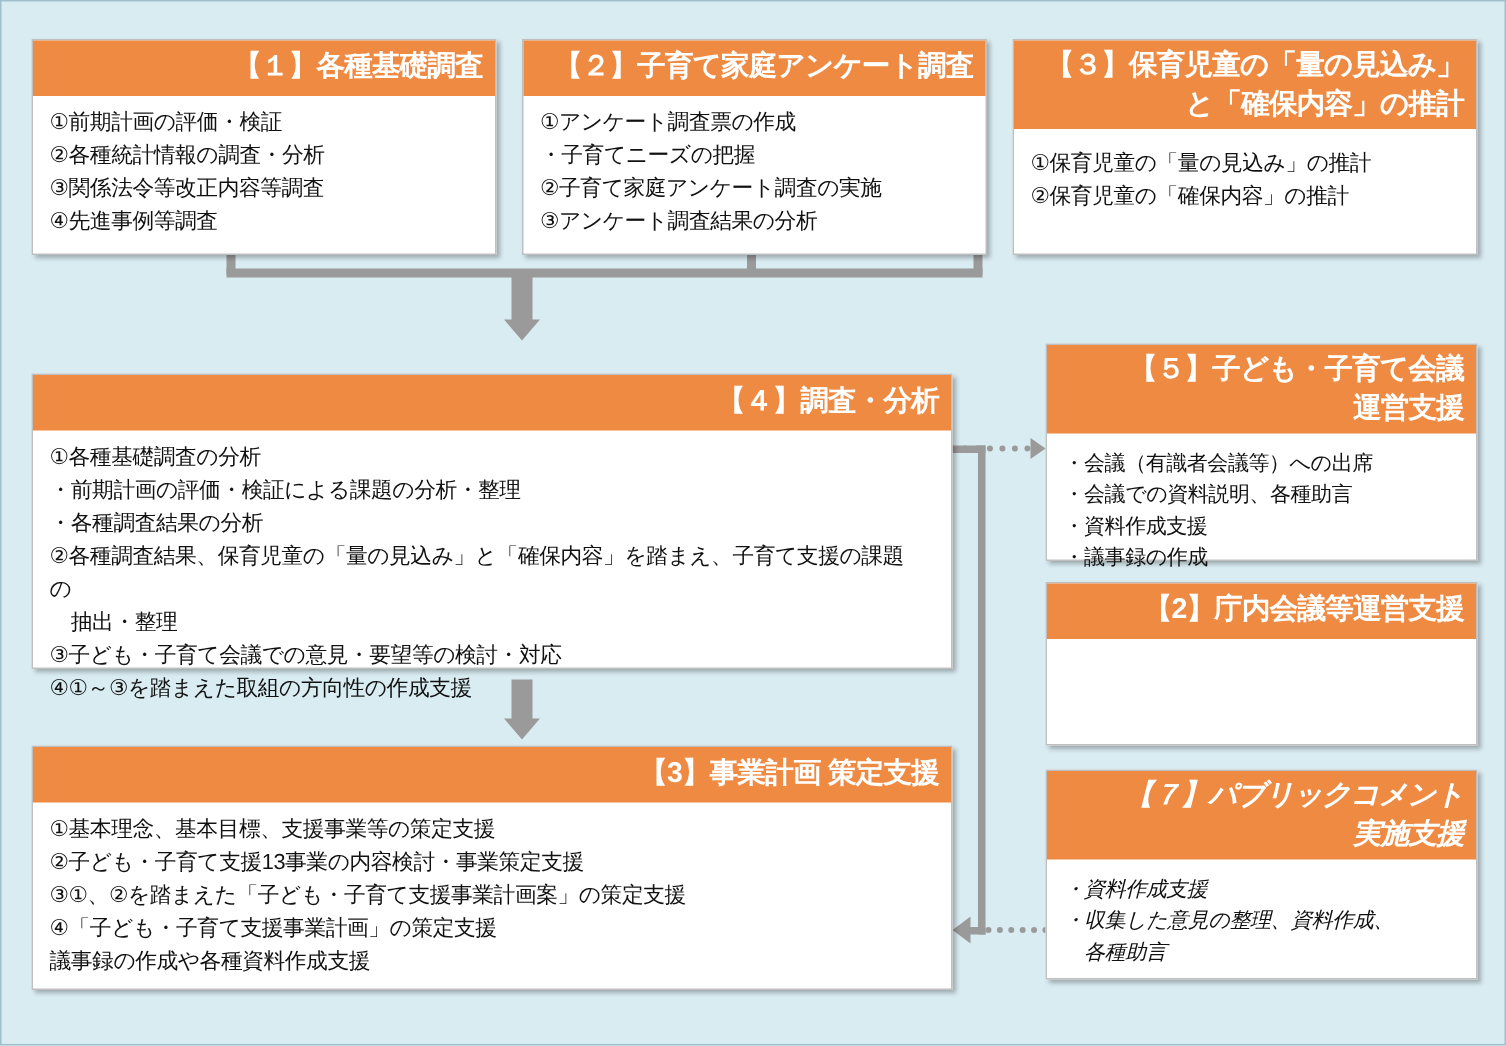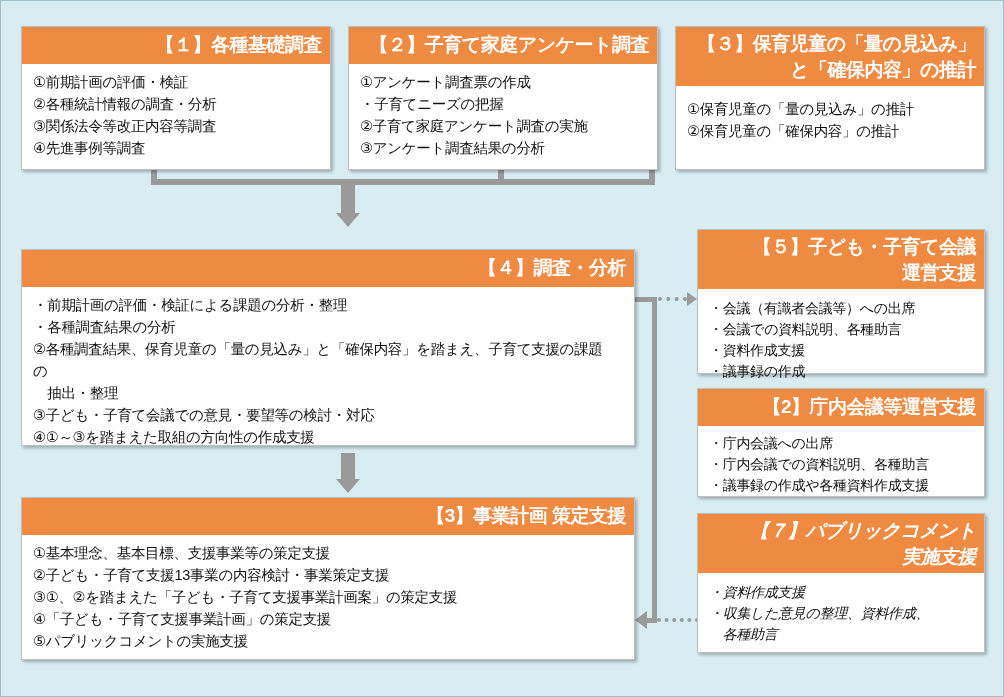--- a/index.html
+++ b/index.html
@@ -150,20 +150,21 @@
     </div>
     <div class="body" style="padding-top:12px;">
       <div class="ln">①保育児童の「量の見込み」の推計</div>
       <div class="ln">②保育児童の「確保内容」の推計</div>
     </div>
   </div>
 
   <div class="box" style="left:20px; top:248px; width:614px; height:197px;">
     <div class="hdr">【４】調査・分析</div>
     <div class="body">
+      <div class="ln">①各種基礎調査の分析</div>
       <div class="ln">・前期計画の評価・検証による課題の分析・整理</div>
       <div class="ln">・各種調査結果の分析</div>
       <div class="ln">②各種調査結果、保育児童の「量の見込み」と「確保内容」を踏まえ、子育て支援の課題の</div>
       <div class="ln">　抽出・整理</div>
       <div class="ln">③子ども・子育て会議での意見・要望等の検討・対応</div>
       <div class="ln">④①～③を踏まえた取組の方向性の作成支援</div>
     </div>
   </div>
 
   <div class="box" style="left:696px; top:228px; width:288px; height:145px;">
@@ -174,25 +175,20 @@
     <div class="body small bul" style="padding-top:9px;">
       <div class="ln">・会議（有識者会議等）への出席</div>
       <div class="ln">・会議での資料説明、各種助言</div>
       <div class="ln">・資料作成支援</div>
       <div class="ln">・議事録の作成</div>
     </div>
   </div>
 
   <div class="box" style="left:696px; top:387px; width:288px; height:109px;">
     <div class="hdr">【2】庁内会議等運営支援</div>
-    <div class="body small bul">
-      <div class="ln">・庁内会議への出席</div>
-      <div class="ln">・庁内会議での資料説明、各種助言</div>
-      <div class="ln">・議事録の作成や各種資料作成支援</div>
-    </div>
   </div>
 
   <div class="box" style="left:696px; top:512px; width:288px; height:140px;font-style:italic;">
     <div class="hdr two">
       <div>【７】パブリックコメント</div>
       <div>実施支援</div>
     </div>
     <div class="body small bul" style="padding-top:9px;">
       <div class="ln">・資料作成支援</div>
       <div class="ln">・収集した意見の整理、資料作成、</div>
@@ -200,17 +196,17 @@
     </div>
   </div>
 
   <div class="box" style="left:20px; top:496px; width:614px; height:163px;">
     <div class="hdr">【3】事業計画 策定支援</div>
     <div class="body">
       <div class="ln">①基本理念、基本目標、支援事業等の策定支援</div>
       <div class="ln">②子ども・子育て支援13事業の内容検討・事業策定支援</div>
       <div class="ln">③①、②を踏まえた「子ども・子育て支援事業計画案」の策定支援</div>
       <div class="ln">④「子ども・子育て支援事業計画」の策定支援</div>
-      <div class="ln">⑤パブリックコメントの実施支援</div>
+      <div class="ln">議事録の作成や各種資料作成支援</div>
     </div>
   </div>
 
 </div>
 
 </body></html>

